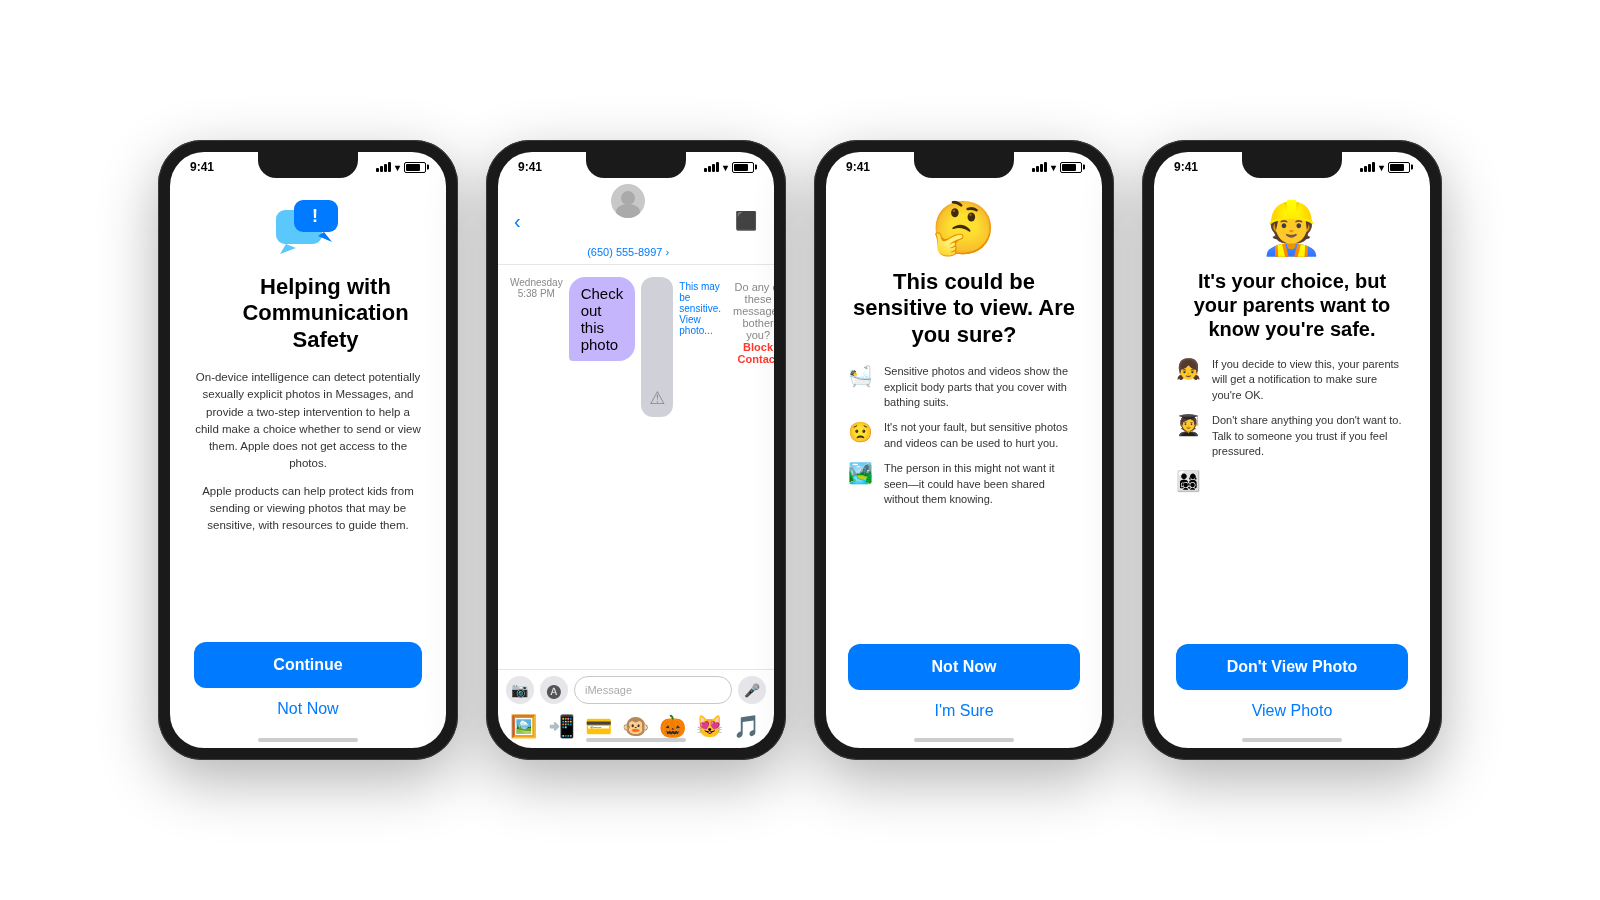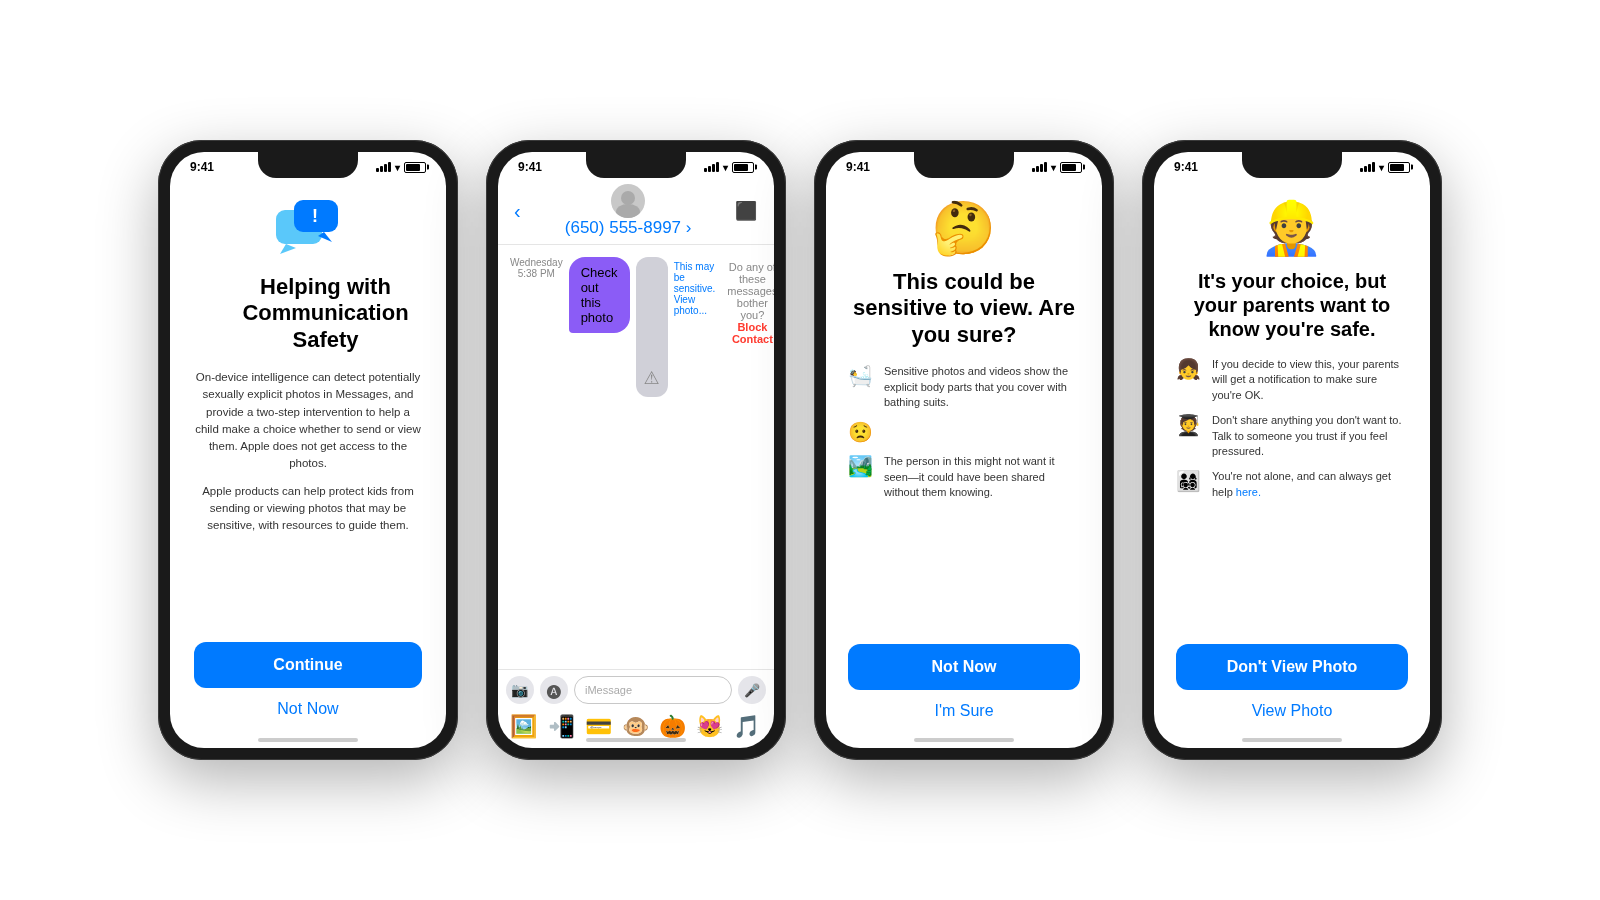--- a/index.html
+++ b/index.html
@@ -236,23 +236,24 @@
       background: #c8c8c8;
       display: flex;
       align-items: center;
       justify-content: center;
       font-size: 20px;
       color: #888;
       overflow: hidden;
     }
 
     .contact-name {
-      font-size: 17px;
+      font-size: 11px;
       color: #007AFF;
       font-weight: 500;
+      margin-top: 28px;
     }
 
     .video-icon {
       color: #007AFF;
       font-size: 18px;
     }
 
     .messages-area {
       flex: 1;
       padding: 12px 12px;
@@ -263,24 +264,24 @@
     }
 
     .msg-timestamp {
       text-align: center;
       font-size: 10px;
       color: #888;
       margin-bottom: 4px;
     }
 
     .msg-bubble-incoming {
-      background: #8b5cf6;
+      background: #c4b5fd;
       border-radius: 16px 16px 16px 4px;
       padding: 8px 12px;
-      font-size: 13px;
+      font-size: 15px;
       color: #000;
       max-width: 75%;
       align-self: flex-start;
     }
 
     .msg-photo-placeholder {
       width: 100%;
       background: #d0d0d8;
       border-radius: 12px;
       height: 140px;
@@ -670,20 +671,21 @@
           <span class="thinking-emoji">🤔</span>
           <div class="phone3-title">This could be sensitive to view. Are you sure?</div>
 
           <div class="info-list">
             <div class="info-item">
               <span class="info-emoji">🛀</span>
               <span class="info-text">Sensitive photos and videos show the explicit body parts that you cover with bathing suits.</span>
             </div>
             <div class="info-item">
               <span class="info-emoji">😟</span>
+              <span class="info-text">It's not your fault, but sensitive photos and videos can be used to hurt you.</span>
             </div>
             <div class="info-item">
               <span class="info-emoji">🏞️</span>
               <span class="info-text">The person in this might not want it seen—it could have been shared without them knowing.</span>
             </div>
           </div>
         </div>
 
         <div class="phone3-bottom">
           <button class="btn-blue">Not Now</button>
@@ -726,21 +728,20 @@
             <div class="info-item">
               <span class="info-emoji">👧</span>
               <span class="info-text">If you decide to view this, your parents will get a notification to make sure you're OK.</span>
             </div>
             <div class="info-item">
               <span class="info-emoji">🧑‍🎓</span>
               <span class="info-text">Don't share anything you don't want to. Talk to someone you trust if you feel pressured.</span>
             </div>
             <div class="info-item">
               <span class="info-emoji">👨‍👩‍👧‍👦</span>
-              <span class="info-text">You're not alone, and can always get help <a class="link-blue">here.</a></span>
             </div>
           </div>
         </div>
 
         <div class="phone4-bottom">
           <button class="btn-blue">Don't View Photo</button>
           <button class="btn-text-blue">View Photo</button>
         </div>
       </div>
 

